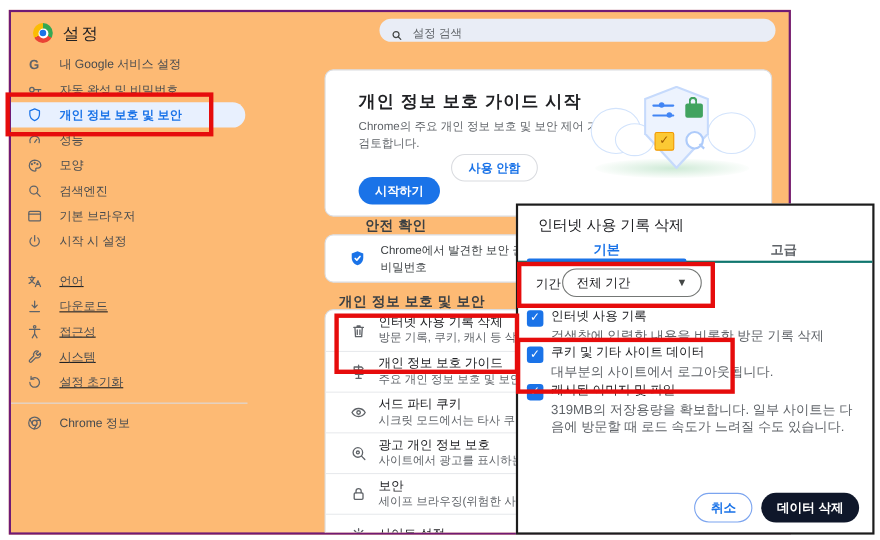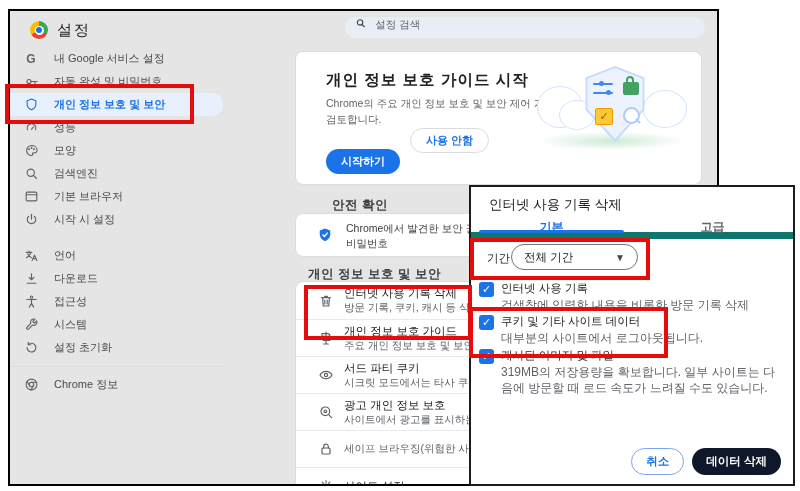--- a/index.html
+++ b/index.html
@@ -1,57 +1,57 @@
 <!DOCTYPE html>
 <html><head>
 <meta charset="utf-8">
 <style>
   html,body{margin:0;padding:0;background:#fff;}
   body{width:800px;height:491px;position:relative;overflow:hidden;
        font-family:"Liberation Sans","DejaVu Sans",sans-serif;color:#202124;}
   .abs{position:absolute;}
 
   
-  #shot{left:8px;top:9px;width:711px;height:477px;border:2px solid #000000;
-        background:#e5e5e5;box-sizing:border-box;overflow:hidden;z-index:1;}
+  #shot{left:8px;top:9px;width:711px;height:477px;border:2px solid #701a75;
+        background:#fdba74;box-sizing:border-box;overflow:hidden;z-index:1;}
 
   
   .chrome-logo{left:20px;top:10px;width:18px;height:18px;border-radius:50%;
     background:conic-gradient(from 120deg,#ea4335 0 33.3%,#fbbc04 0 66.6%,#34a853 0 100%);}
   .chrome-logo::before{content:"";position:absolute;inset:4.5px;background:#fff;border-radius:50%;}
   .chrome-logo::after{content:"";position:absolute;inset:6px;background:#1a73e8;border-radius:50%;}
   #page-title{left:47px;top:10px;font-size:15px;letter-spacing:2px;color:#202124;}
 
   
   #search-box{left:335px;top:6px;width:360px;height:21px;background:#e9edf6;border-radius:11px;
-    display:flex;align-items:flex-start;gap:7px;padding:0 10px;box-sizing:border-box;}
+    display:flex;align-items:flex-end;gap:7px;padding:0 10px;box-sizing:border-box;}
   #search-box svg{width:12px;height:12px;stroke:#444746;}
   #search-input{border:none;background:transparent;outline:none;font-size:10.5px;color:#5f6368;
     font-family:inherit;width:100%;}
   #search-input::placeholder{color:#5f6368;}
 
   
   #sidebar{left:0;top:36px;width:228px;}
   .side-item{height:23px;display:flex;align-items:center;padding-left:13px;gap:15px;
     font-size:11px;color:#474b4f;cursor:pointer;}
   .side-item .icn{width:16px;height:16px;color:#5f6368;display:flex;align-items:center;justify-content:center;}
   .side-item .icn svg{width:15px;height:15px;}
   .side-item.selected{background:#e8f0fe;border-radius:0 18px 18px 0;width:200px;color:#1a73e8;font-weight:bold;}
   .side-item.selected .icn{color:#1a73e8;}
   .gletter{font-size:12px;font-weight:bold;color:#5f6368;}
-  .side-group2{margin-top:13px;}
+  .side-group2{margin-top:13px;text-decoration:underline;}
   .side-divider{border-top:1px solid #dadce0;margin:7px 0 6px 0;width:215px;}
   .ext-icn{margin-left:2px;}
   .ext-icn svg{width:12px;height:12px;color:#5f6368;}
 
   
   .section-header{font-size:12.5px;color:#3c4043;font-weight:bold;letter-spacing:.5px;}
   .card{background:#fff;border:1px solid #dadce0;border-radius:8px;box-sizing:border-box;}
 
-  #guide-card{left:285px;top:40px;width:407px;height:134px;}
+  #guide-card{left:285px;top:52px;width:407px;height:134px;}
   #guide-title{left:30px;top:18px;font-size:15.5px;font-weight:bold;letter-spacing:1px;}
   #guide-body{left:30px;top:44px;width:250px;font-size:10.5px;color:#5f6368;line-height:1.5;}
   #guide-buttons{left:30px;top:76px;display:flex;gap:10px;}
   .btn{height:25px;border-radius:13px;font-size:11px;display:flex;align-items:center;
        padding:0 15px;cursor:pointer;box-sizing:border-box;font-weight:bold;}
   .btn.filled{background:#1a73e8;color:#fff;margin-top:21px;}
   .btn.outlined{border:1px solid #dadce0;color:#1a73e8;background:#fff;}
 
   
   #illu{right:10px;top:8px;width:160px;height:90px;}
@@ -86,21 +86,21 @@
   .list-item + .list-item{border-top:1px solid #e8eaed;}
   .list-item .icn{width:16px;height:16px;color:#5f6368;flex:none;}
   .list-item .icn svg{width:16px;height:16px;}
   .li-title{font-size:11.5px;color:#202124;line-height:1.3;}
   .li-sub{font-size:10.5px;color:#5f6368;line-height:1.25;white-space:nowrap;}
 
   
   #dialog{left:469px;top:185px;width:326px;height:301px;border:2px solid #1c1c1c;background:#fff;
     box-sizing:border-box;z-index:20;}
   #dialog-title{left:18px;top:9px;font-size:13.5px;color:#202124;}
-  #dialog-tabs{left:0;top:30px;width:322px;height:22px;display:flex;border-bottom:7px solid #0f766e;box-sizing:border-box;}
+  #dialog-tabs{left:0;top:30px;width:322px;height:22px;display:flex;border-bottom:2px solid #0f766e;box-sizing:border-box;}
   .tab{flex:1;text-align:center;font-size:12px;color:#5f6368;font-weight:bold;position:relative;
     line-height:20px;cursor:pointer;}
   .tab.active{color:#1a73e8;}
   .tab.active::after{content:"";position:absolute;left:8px;right:8px;bottom:-1px;height:3px;
     background:#1a73e8;border-radius:2px 2px 0 0;}
 
   #period-label{left:16px;top:64px;font-size:11.5px;color:#202124;}
   #period-select{left:40px;top:57px;width:127px;height:26px;border:1px solid #747775;border-radius:13px;
     display:flex;align-items:center;justify-content:space-between;padding:0 12px;box-sizing:border-box;
     font-size:11.5px;color:#202124;cursor:pointer;}
@@ -353,20 +353,21 @@
           <div class="li-title">광고 개인 정보 보호</div>
           <div class="li-sub">사이트에서 광고를 표시하는 데 사용하</div>
         </div>
       </div>
       <div class="list-item">
         <span class="icn"><svg viewBox="0 0 24 24" fill="none" stroke="currentColor" stroke-width="1.8" stroke-linecap="round" stroke-linejoin="round">
             <rect x="6" y="10.5" width="12" height="9" rx="1.5"></rect>
             <path d="M8.5 10.5V8.2a3.5 3.5 0 0 1 7 0v2.3"></path>
           </svg></span>
         <div>
+          <div class="li-title">보안</div>
           <div class="li-sub">세이프 브라우징(위험한 사이트로부터</div>
         </div>
       </div>
       <div class="list-item">
         <span class="icn"><svg viewBox="0 0 24 24" fill="none" stroke="currentColor" stroke-width="1.8" stroke-linecap="round" stroke-linejoin="round">
             <circle cx="12" cy="12" r="3"></circle>
             <path d="M12 4v2.5M12 17.5V20M4 12h2.5M17.5 12H20M6.3 6.3l1.8 1.8M15.9 15.9l1.8 1.8M6.3 17.7l1.8-1.8M15.9 8.1l1.8-1.8"></path>
           </svg></span>
         <div>
           <div class="li-title">사이트 설정</div>

